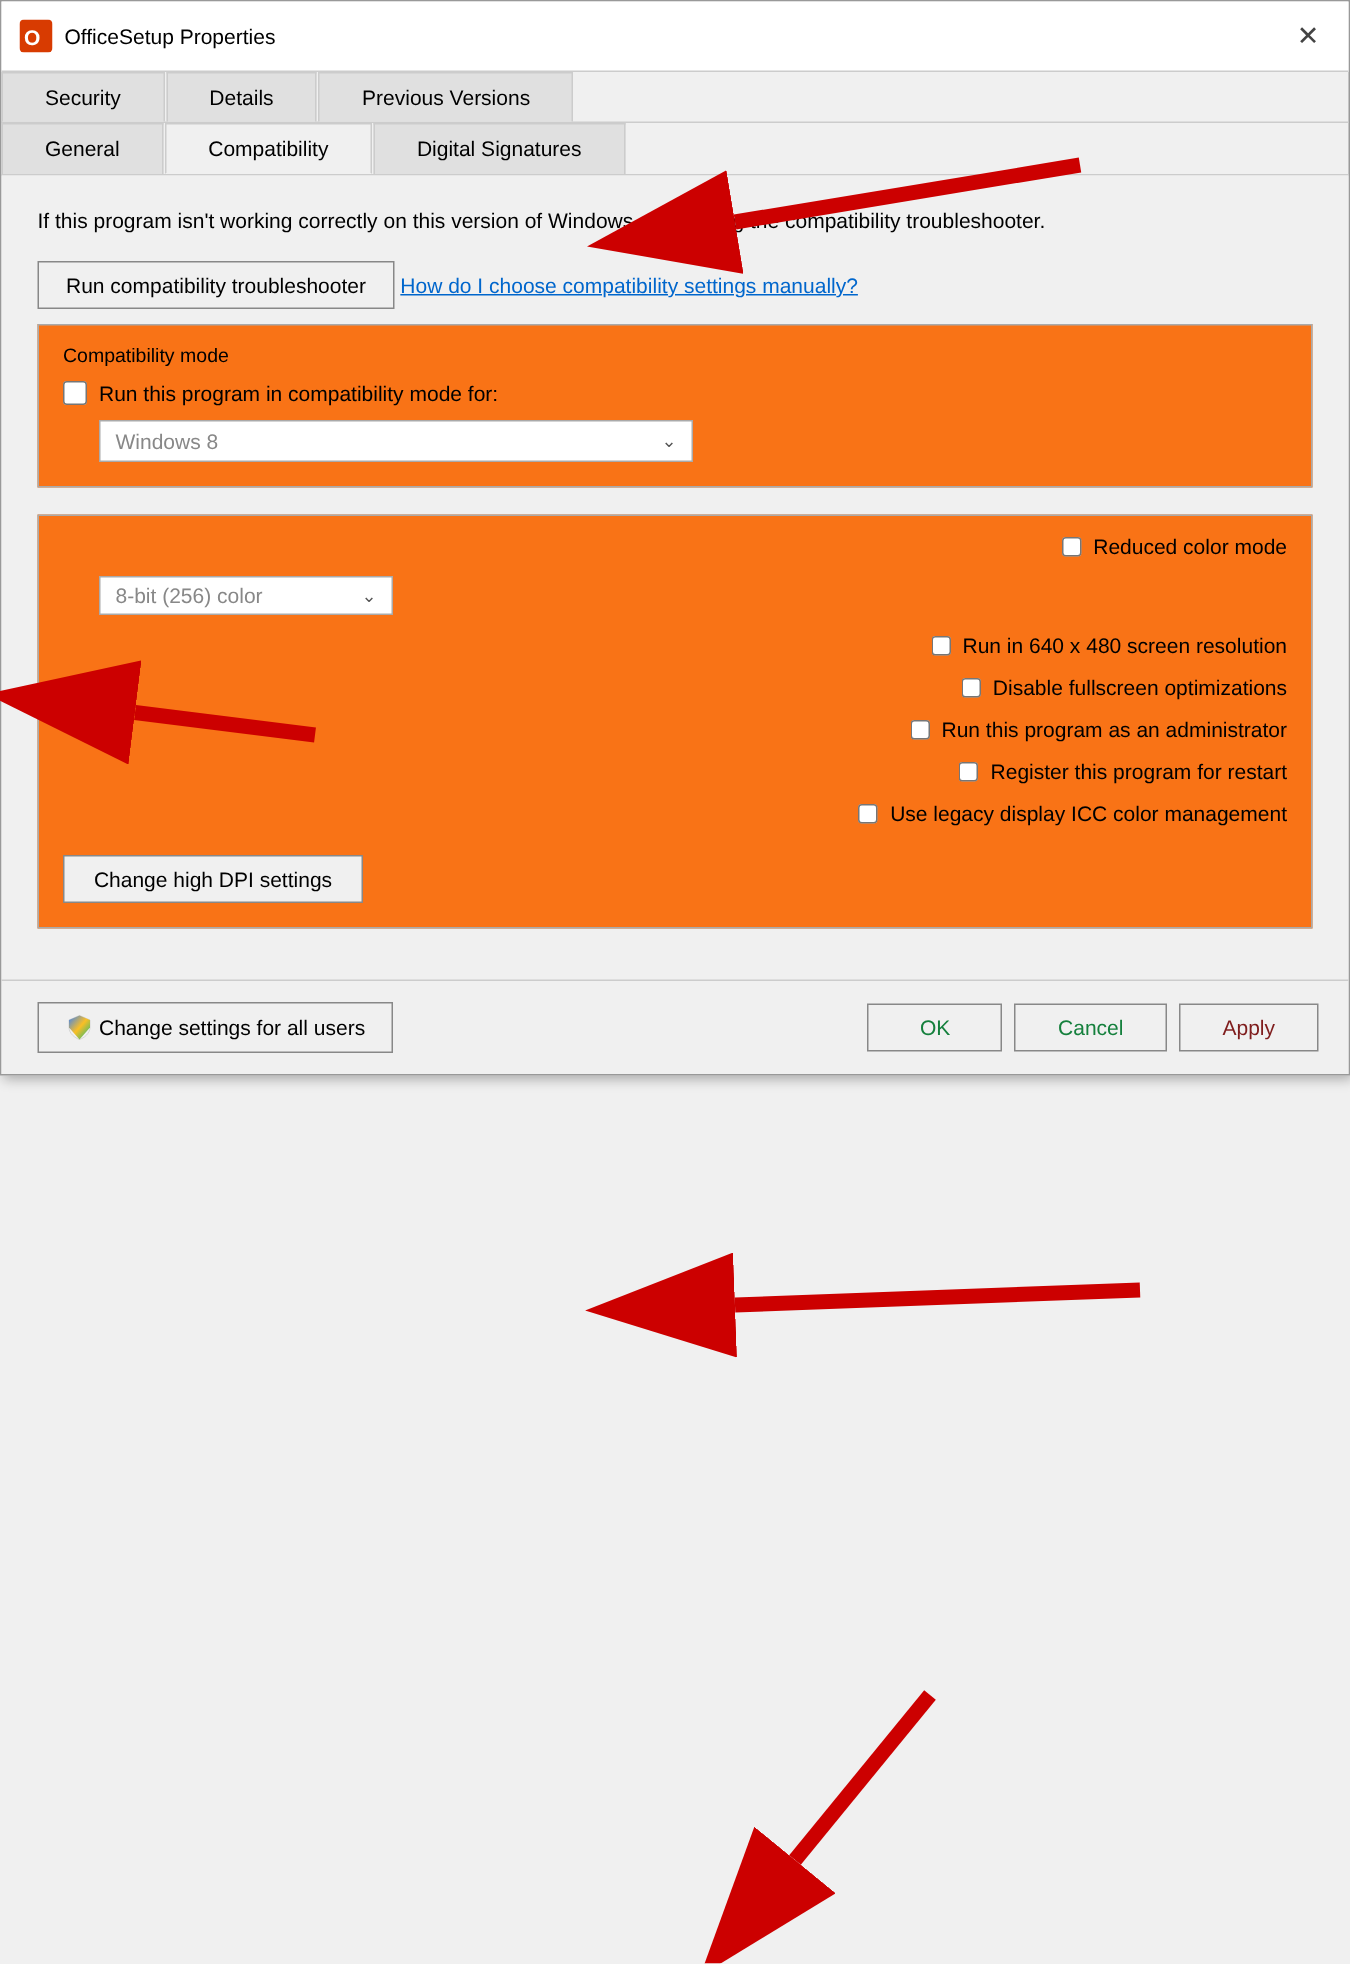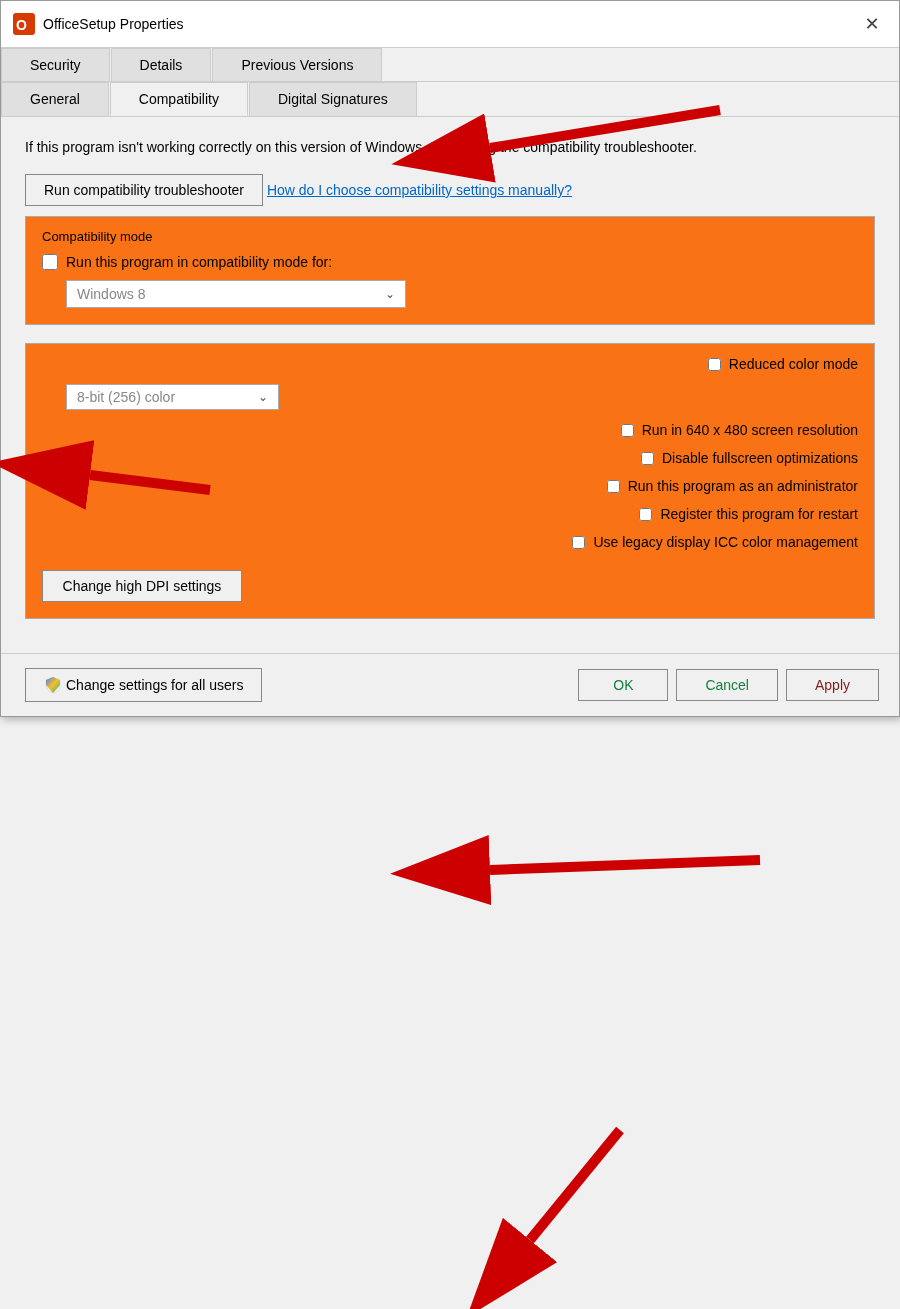--- a/index.html
+++ b/index.html
@@ -127,42 +127,42 @@
       font-size: 14px;
       color: #000;
     }
     .dropdown {
       display: flex;
       align-items: center;
       justify-content: space-between;
       border: 1px solid #aaa;
       background: #fff;
       padding: 5px 10px;
-      width: 340px;
+      width: 396px;
       cursor: pointer;
       font-size: 14px;
       color: #888;
       margin-left: 24px;
     }
     .dropdown-arrow { font-size: 12px; color: #555; }
     .settings-item {
       display: flex;
       align-items: center;
       gap: 8px;
       margin-bottom: 12px;
       justify-content: flex-end;
     }
     .small-dropdown {
       display: flex;
       align-items: center;
       justify-content: space-between;
       border: 1px solid #aaa;
       background: #fff;
       padding: 4px 10px;
-      width: 213px;
+      width: 196px;
       cursor: pointer;
       font-size: 14px;
       color: #888;
       margin-left: 24px;
       margin-bottom: 12px;
     }
 
     
     .bottom-area {
       display: flex;

